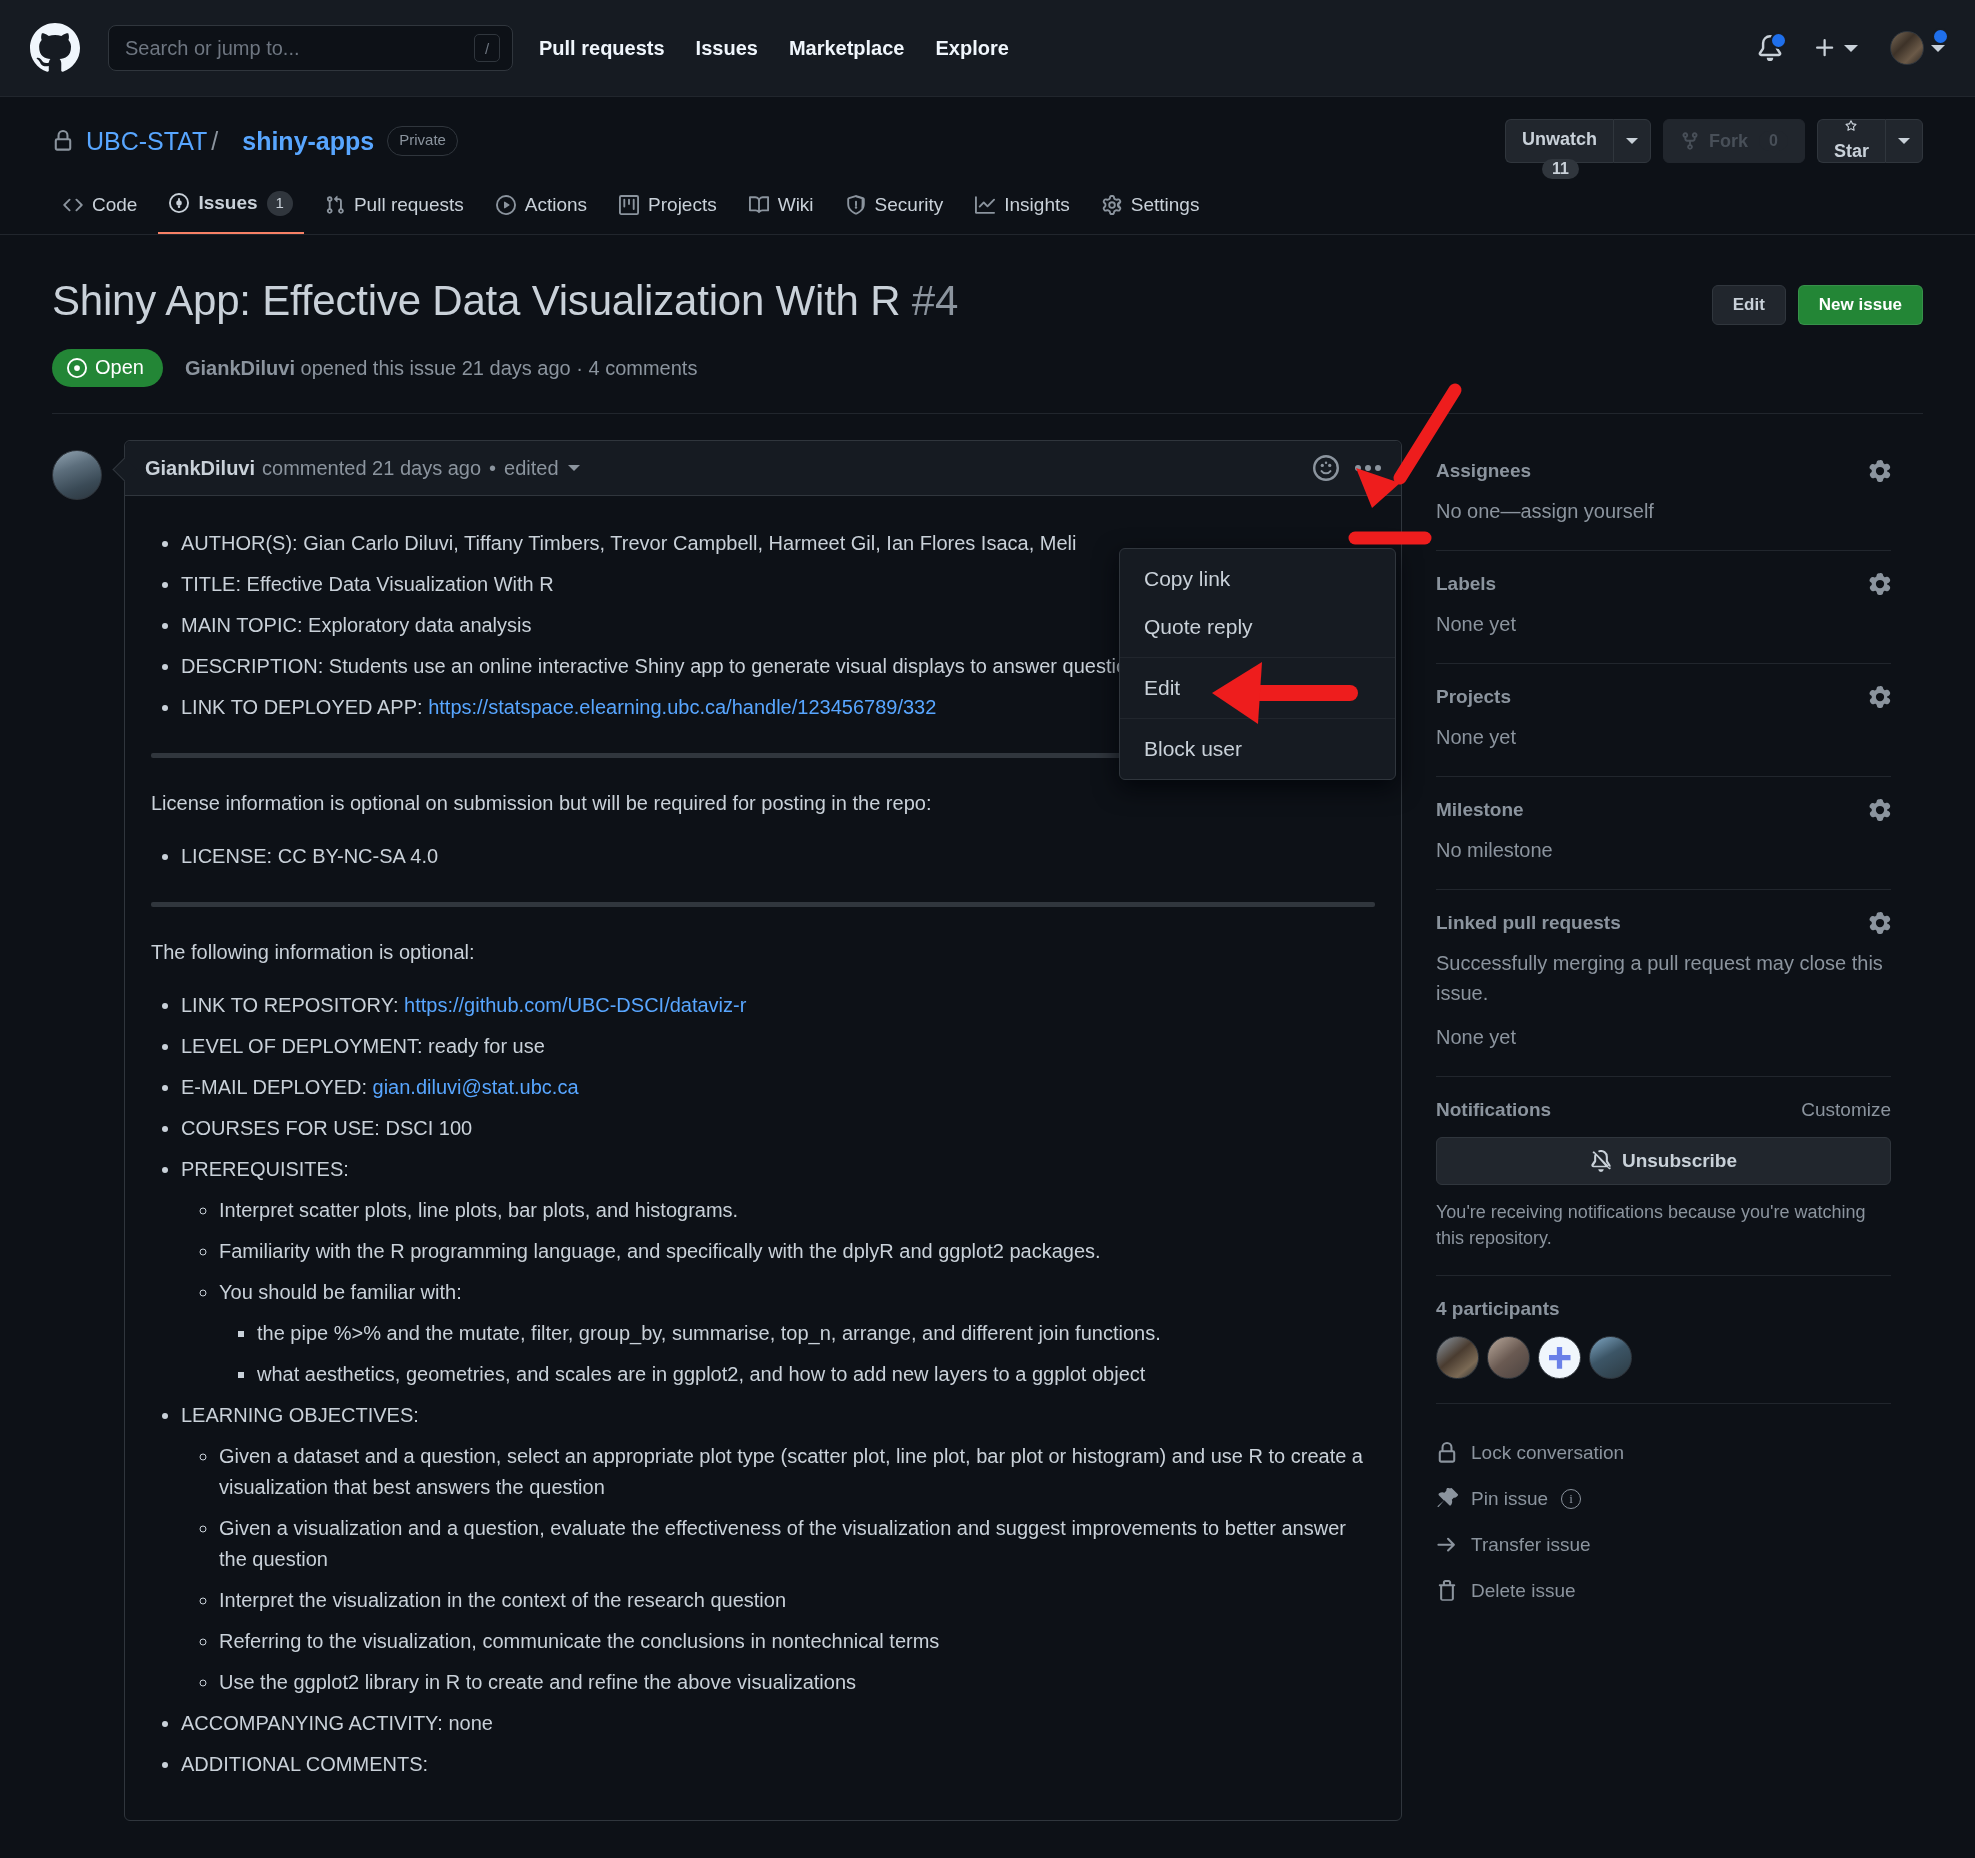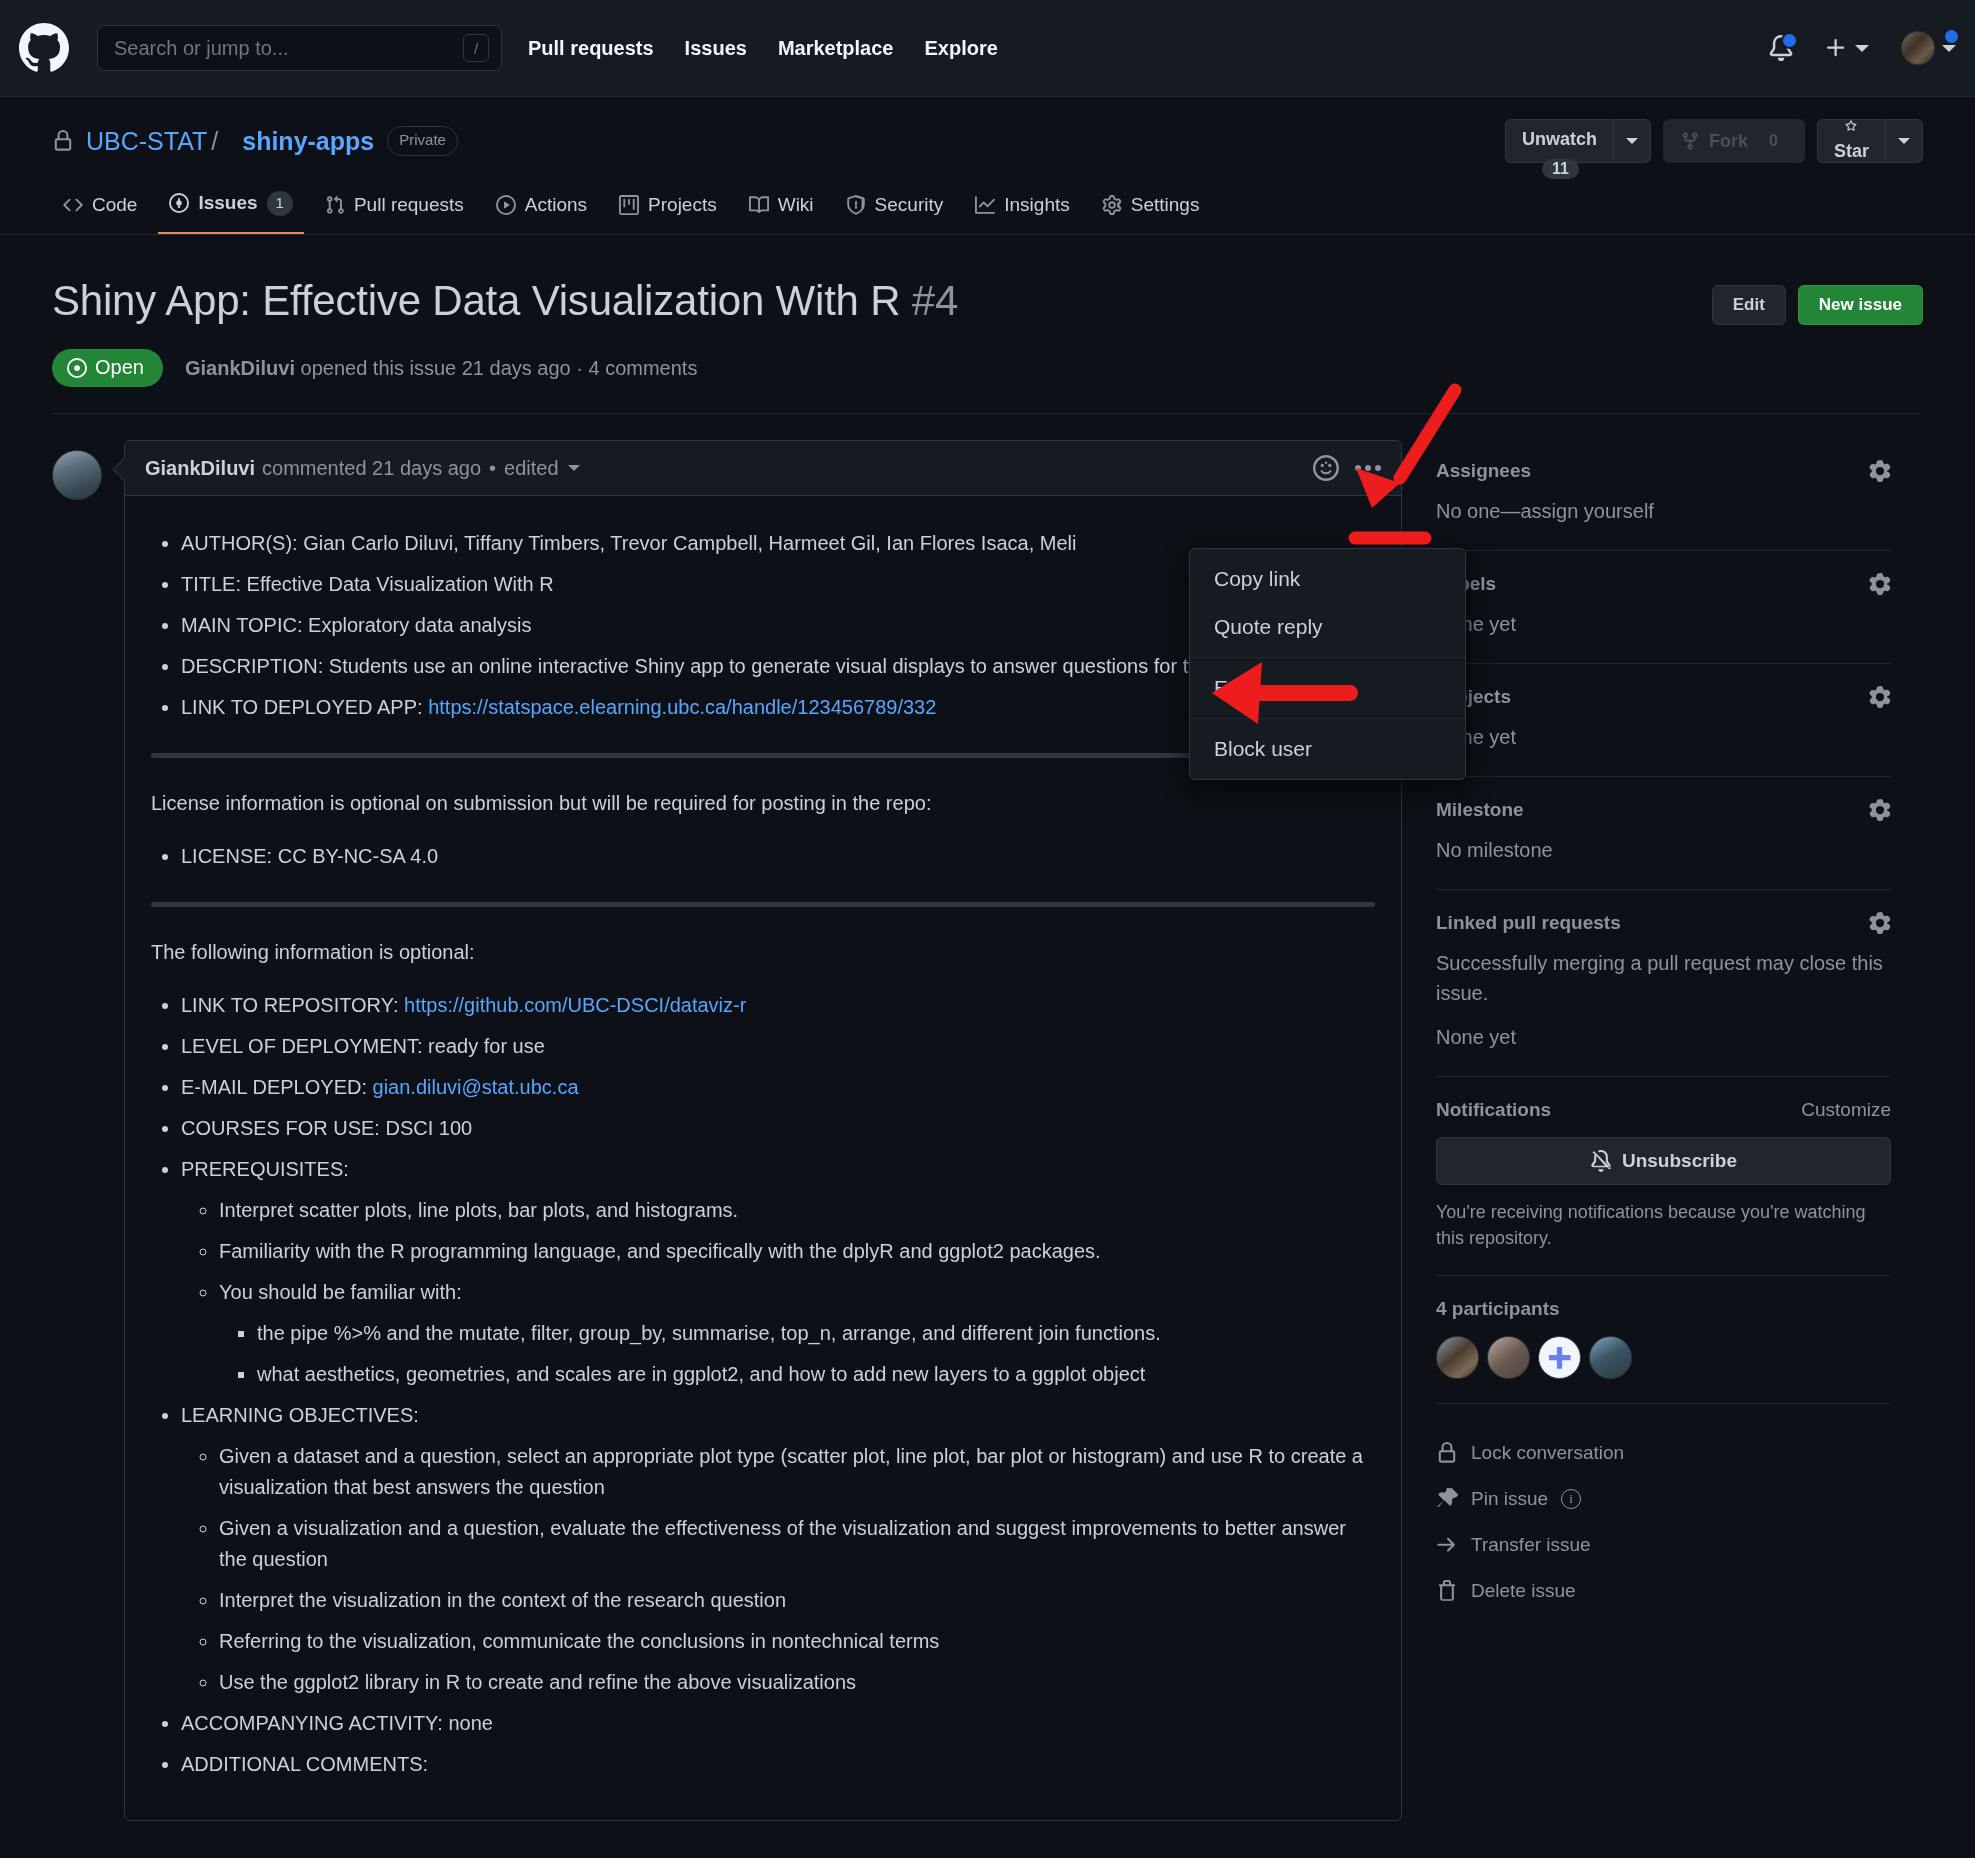--- a/index.html
+++ b/index.html
@@ -11,21 +11,21 @@
     color: #c9d1d9;
     overflow: hidden;
   }
 
   
   .gh-header {
     height: 97px;
     background: #161b22;
     display: flex;
     align-items: center;
-    padding: 0 19px;
+    padding: 0 30px;
     border-bottom: 1px solid #21262d;
   }
   .gh-logo { width: 50px; height: 50px; margin-right: 28px; flex: none; }
   .gh-logo svg { width: 50px; height: 50px; display: block; fill: #f0f6fc; }
 
   .search-box {
     width: 405px; height: 46px;
     background: #0d1117;
     border: 1px solid #30363d;
     border-radius: 8px;
@@ -215,21 +215,21 @@
   .comment-body li { margin: 10px 0; }
   .comment-body ul ul { margin-left: 38px; list-style-type: circle; }
   .comment-body ul ul ul { list-style-type: square; }
   .comment-body p { margin: 22px 0; }
   .comment-body a { color: #58a6ff; text-decoration: none; }
   .md-hr { border: 0; height: 5px; background: #30363d; margin: 30px 0; border-radius: 2px; }
 
   
   .dropdown {
     position: absolute;
-    left: 1189px; top: 548px;
+    left: 1119px; top: 548px;
     width: 277px;
     background: #161b22;
     border: 1px solid #30363d;
     border-radius: 6px;
     box-shadow: 0 8px 24px rgba(1,4,9,0.8);
     z-index: 60;
     padding: 6px 0;
   }
   .dd-item {
     padding: 12px 24px;

